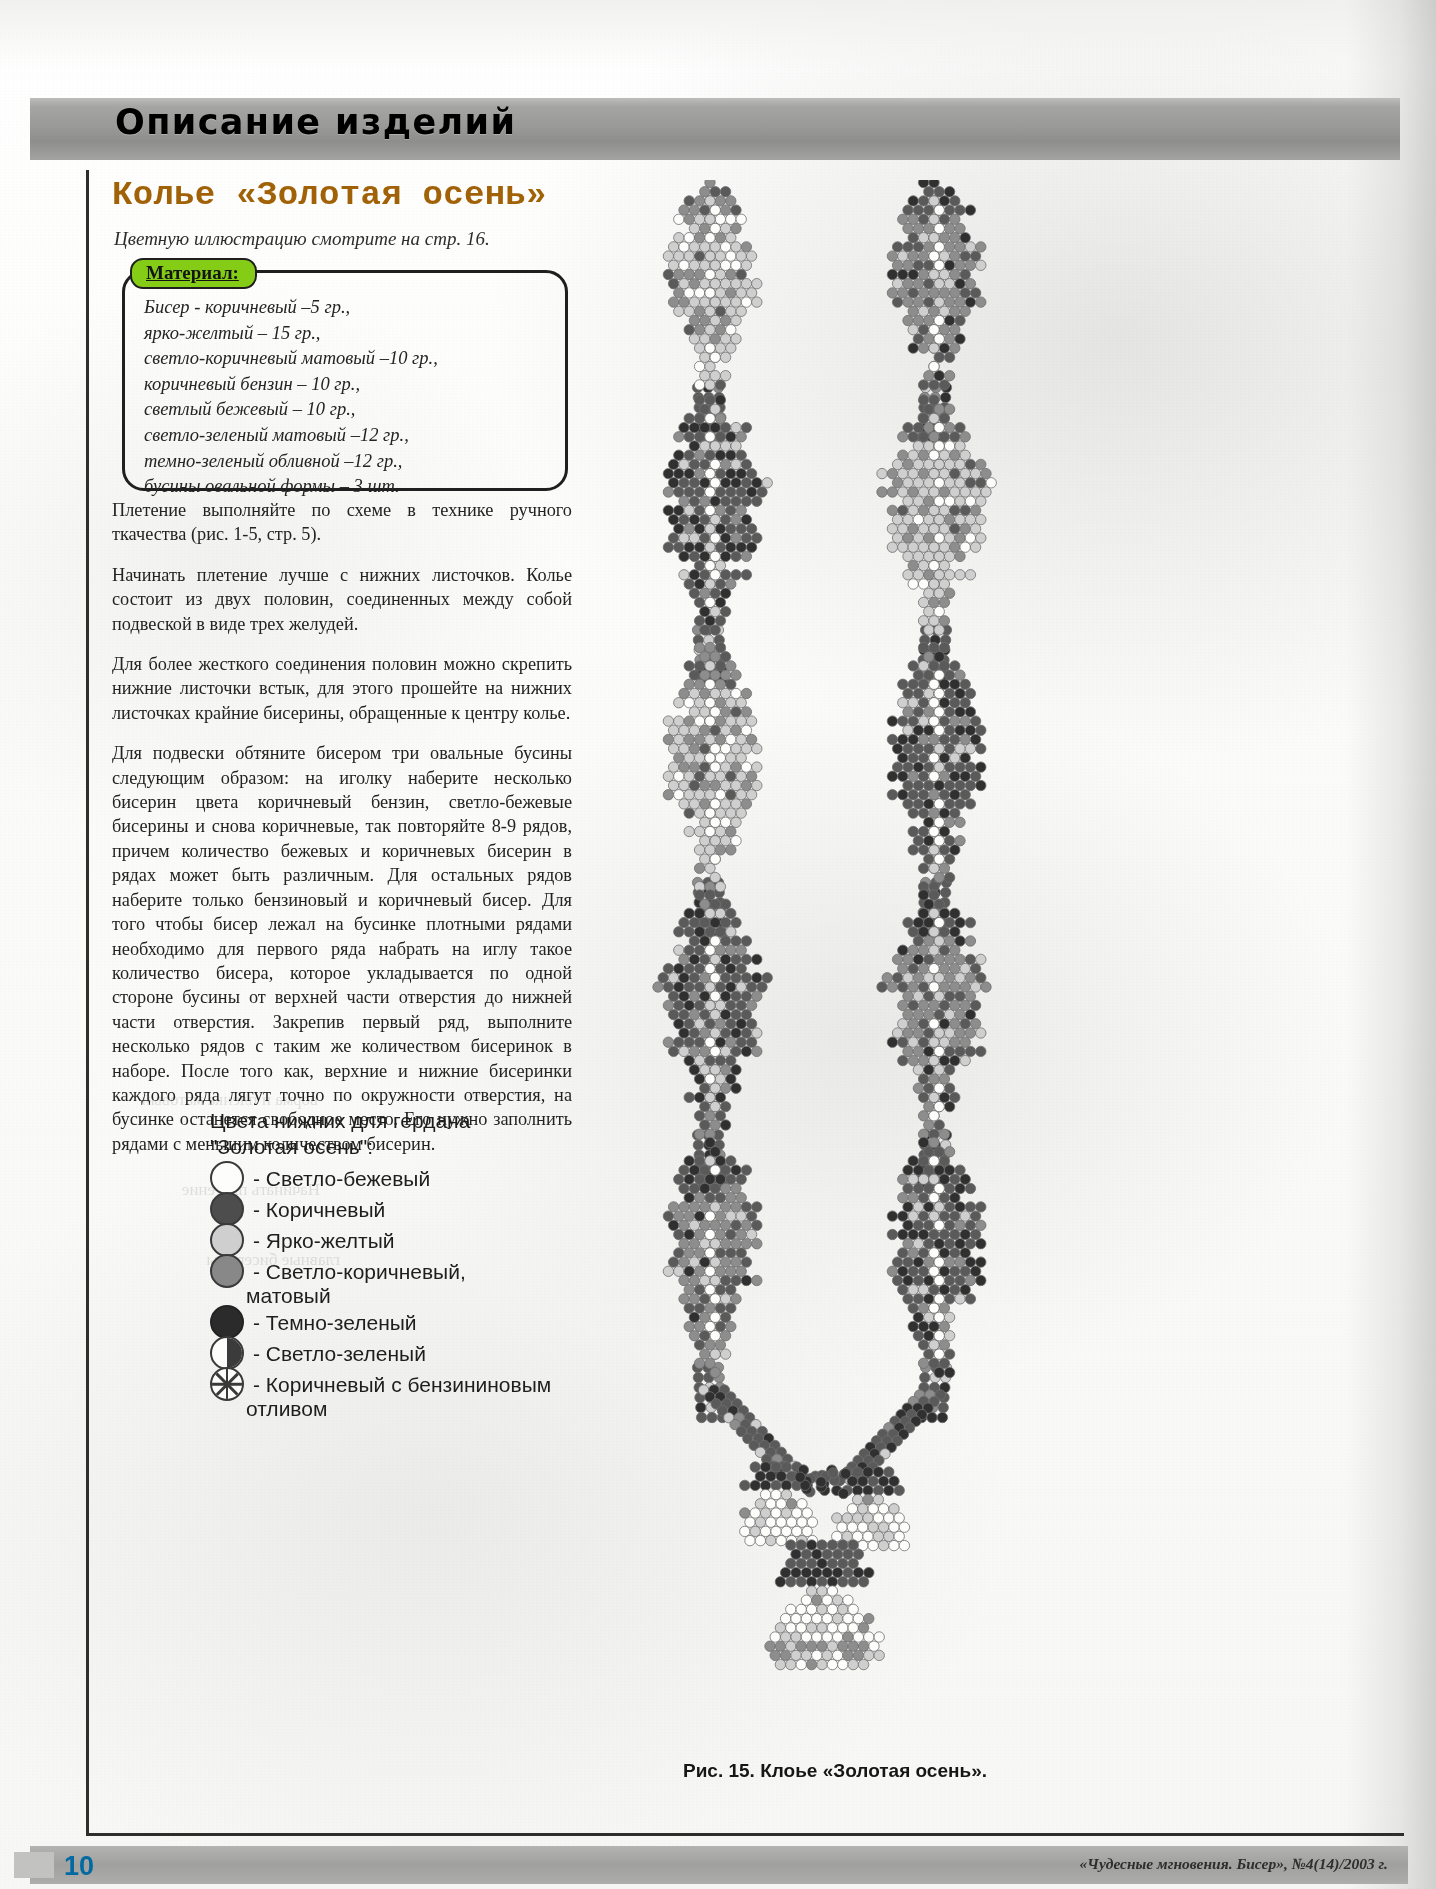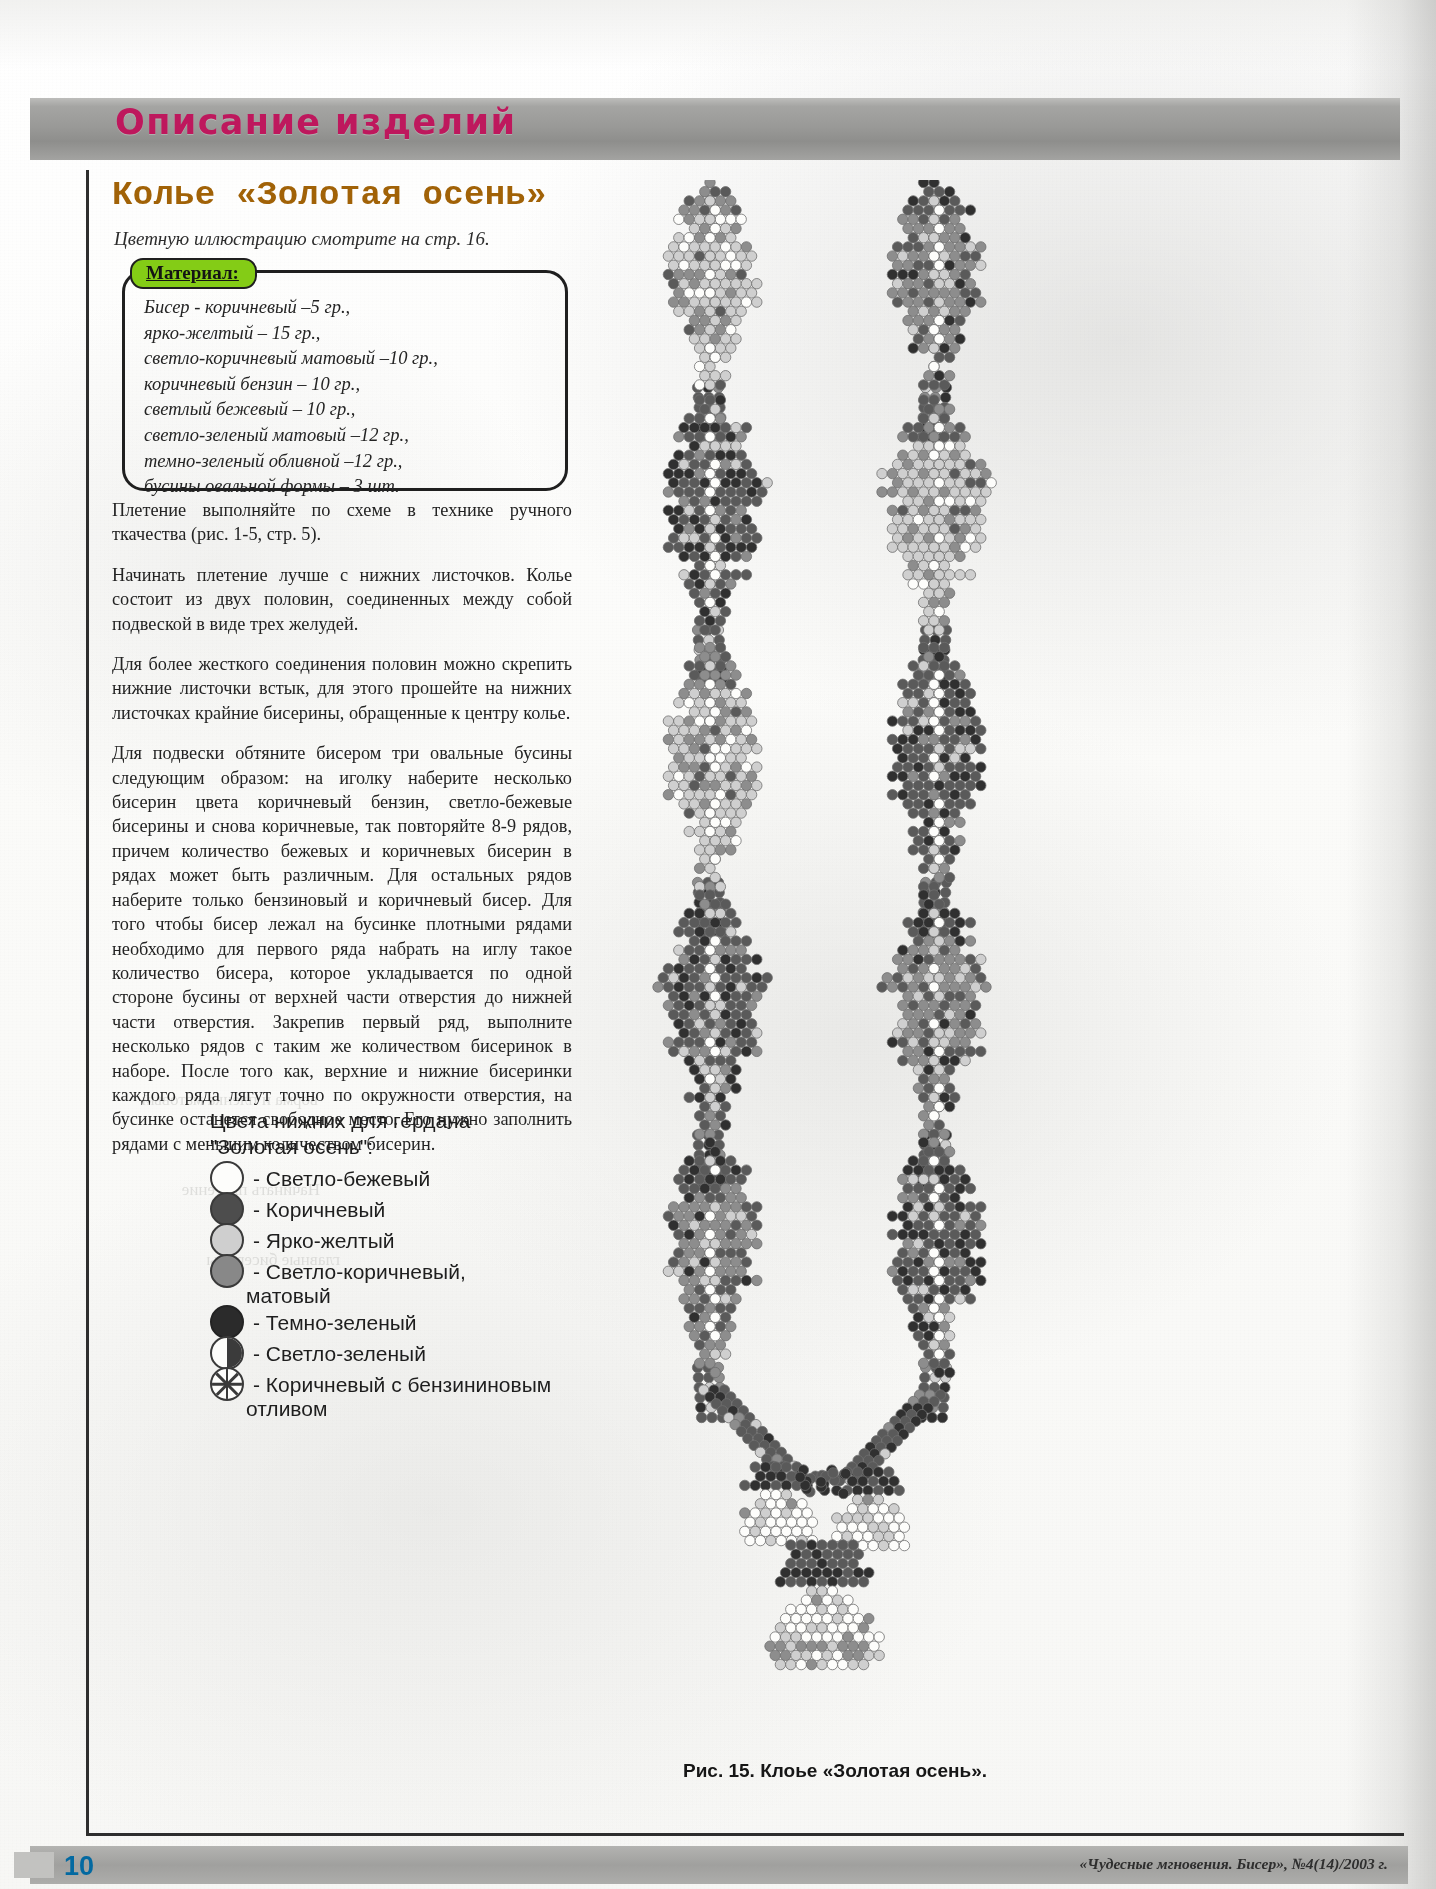--- a/index.html
+++ b/index.html
@@ -43,21 +43,21 @@
     position:absolute;left:30px;top:98px;width:1370px;height:62px;
     background:linear-gradient(180deg,#a9a9a7 0%,#9a9a98 45%,#8e8e8c 70%,#a3a3a1 100%);
   }
   #header-band .hl{
     position:absolute;left:0;right:0;top:0;height:8px;
     background:linear-gradient(180deg,#bdbdbb,#a6a6a4);
   }
   #header-title{
     position:absolute;left:115px;top:102px;
     font-size:35px;font-weight:bold;letter-spacing:1.4px;
-    color:#be185d;
+    color:#000000;
     text-shadow:0 1px 0 rgba(255,255,255,.25);
     font-family:"DejaVu Sans", sans-serif;
   }
 
   
   #col-rule{
     position:absolute;left:86px;top:170px;width:3px;height:1665px;
     background:#2e2e2e;
   }
   #bottom-rule{

